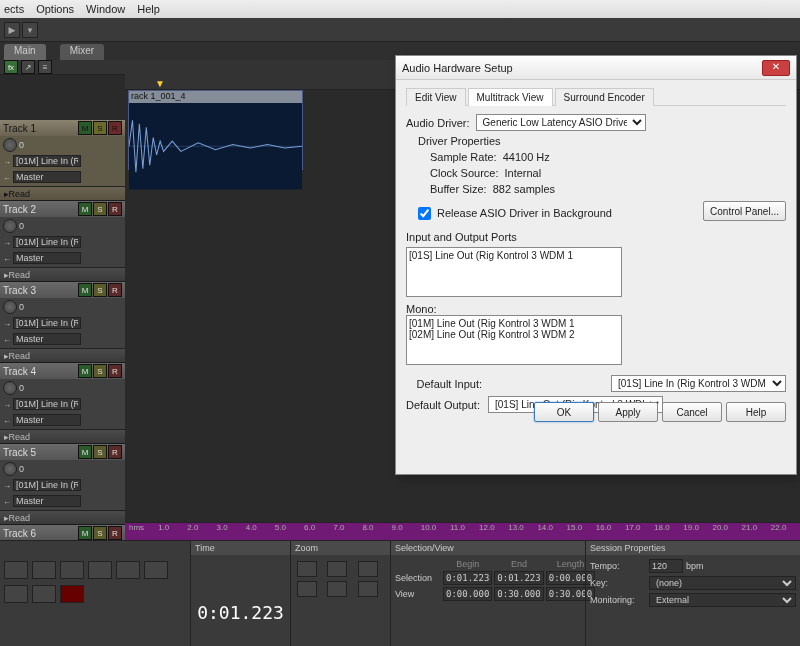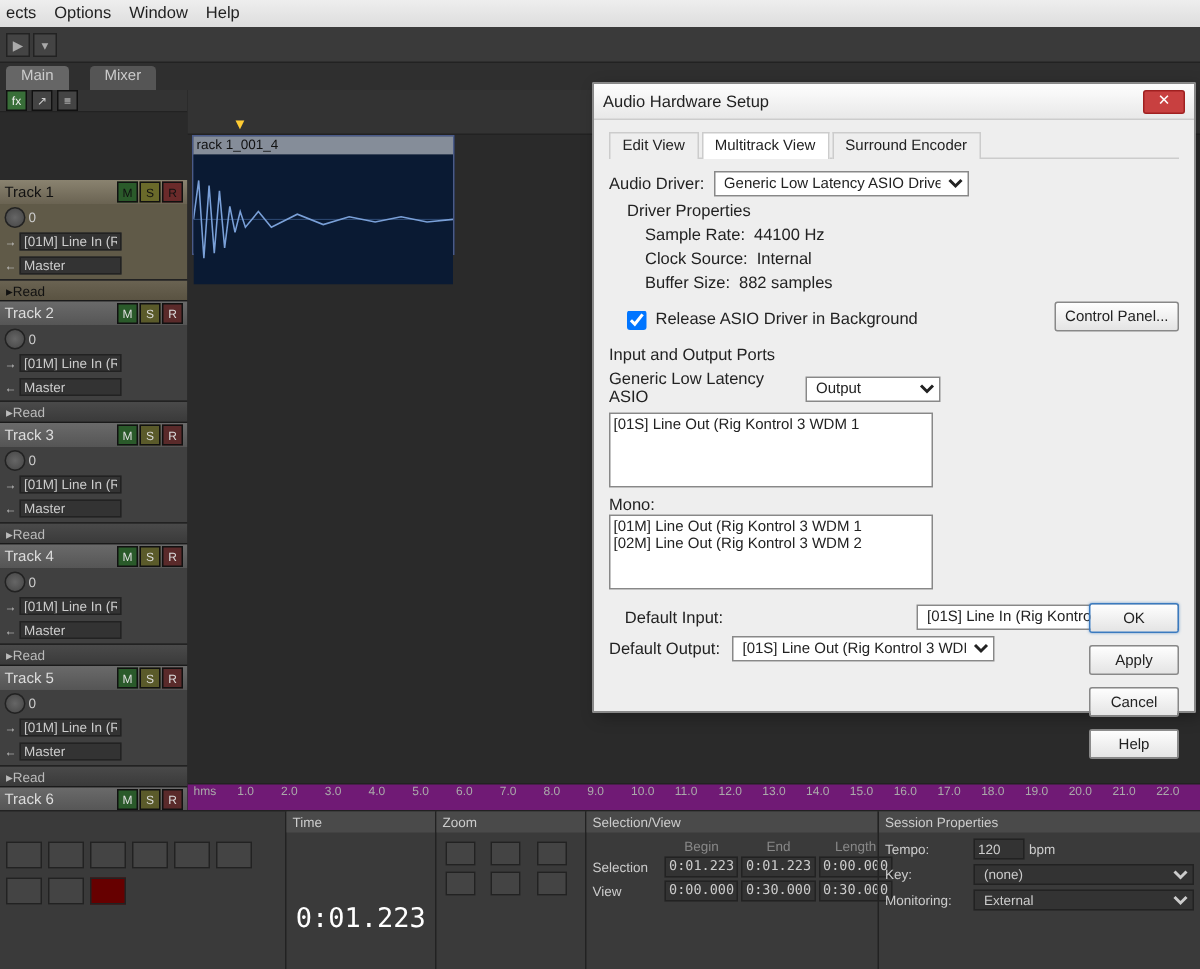--- a/index.html
+++ b/index.html
@@ -60,21 +60,21 @@
 .dlg-tabs { display: flex; border-bottom: 1px solid #ccc; font-size: 10px; margin-bottom: 8px; }
 .dlg-tab { padding: 3px 8px; border: 1px solid #ccc; border-bottom: none; margin-right: 2px; margin-bottom: -1px; background: #eee; }
 .dlg-tab.active { background: #fff; }
 .dlg-row { display: flex; align-items: center; margin-bottom: 4px; gap: 6px; }
 .dlg-row label { white-space: nowrap; }
 select.d-sel, input.d-inp { font-size: 10px; padding: 0 2px; height: 17px; border: 1px solid #888; background: #fff; color: #222; }
 .dlg-section { margin-left: 12px; margin-bottom: 6px; }
 .dlg-list { width: 216px; height: 50px; background: #fff; border: 1px solid #888; padding: 2px; font-size: 10px; overflow: auto; }
 .dlg-btn { width: 60px; height: 20px; background: linear-gradient(#fefefe,#e4e4e4); border: 1px solid #888; font-size: 10px; color: #222; display: inline-flex; align-items: center; justify-content: center; margin-bottom: 4px; border-radius: 2px; }
 .dlg-btn.primary { border: 1px solid #3a7abf; box-shadow: 0 0 2px rgba(58,122,191,.7); }
-.dlg-btns-col { position: absolute; right: 10px; top: 346px; display: flex; flex-direction: column; gap: 4px; align-items: flex-end; }
+.dlg-btns-col { position: absolute; right: 10px; top: 346px; display: flex; flex-direction: row; gap: 4px; align-items: flex-end; }
 </style>
 </head>
 <body>
 
 <div class="menubar">
   <span>ects</span>
   <span>Options</span>
   <span>Window</span>
   <span>Help</span>
 </div>
@@ -389,24 +389,20 @@
       </div>
       <div class="dlg-row">
         <input type="checkbox" checked="" style="">
         <label>Release ASIO Driver in Background</label>
         <span style="flex:1"></span>
         <span class="dlg-btn" style="width:auto;padding:0 6px">Control Panel...</span>
       </div>
     </div>
 
     <div style="margin:6px 0 4px">Input and Output Ports</div>
-    <div class="dlg-row">
-      <span style="width:125px">Generic Low Latency ASIO</span>
-      <select class="d-sel" style="width:90px"><option>Output</option></select>
-    </div>
 
     <div class="dlg-list">
       <div>[01S] Line Out (Rig Kontrol 3 WDM  1</div>
     </div>
 
     <div style="margin-top:6px">Mono:</div>
     <div class="dlg-list">
       <div>[01M] Line Out (Rig Kontrol 3 WDM  1</div>
       <div>[02M] Line Out (Rig Kontrol 3 WDM  2</div>
     </div>

